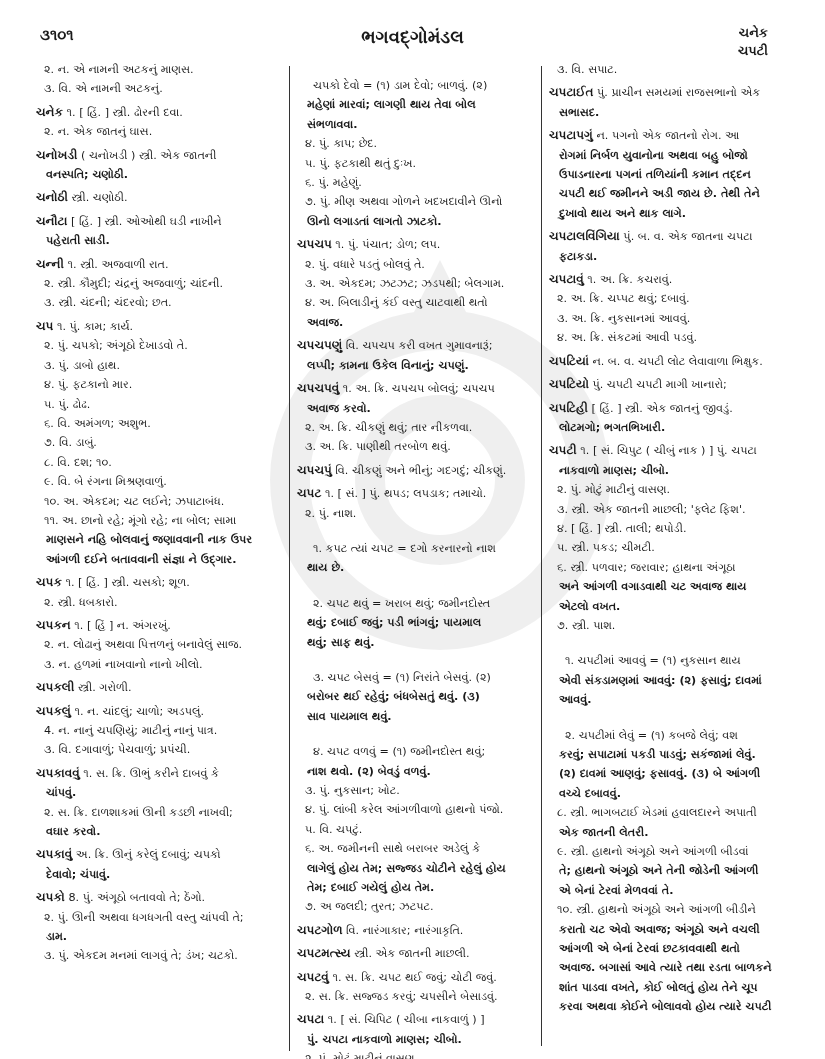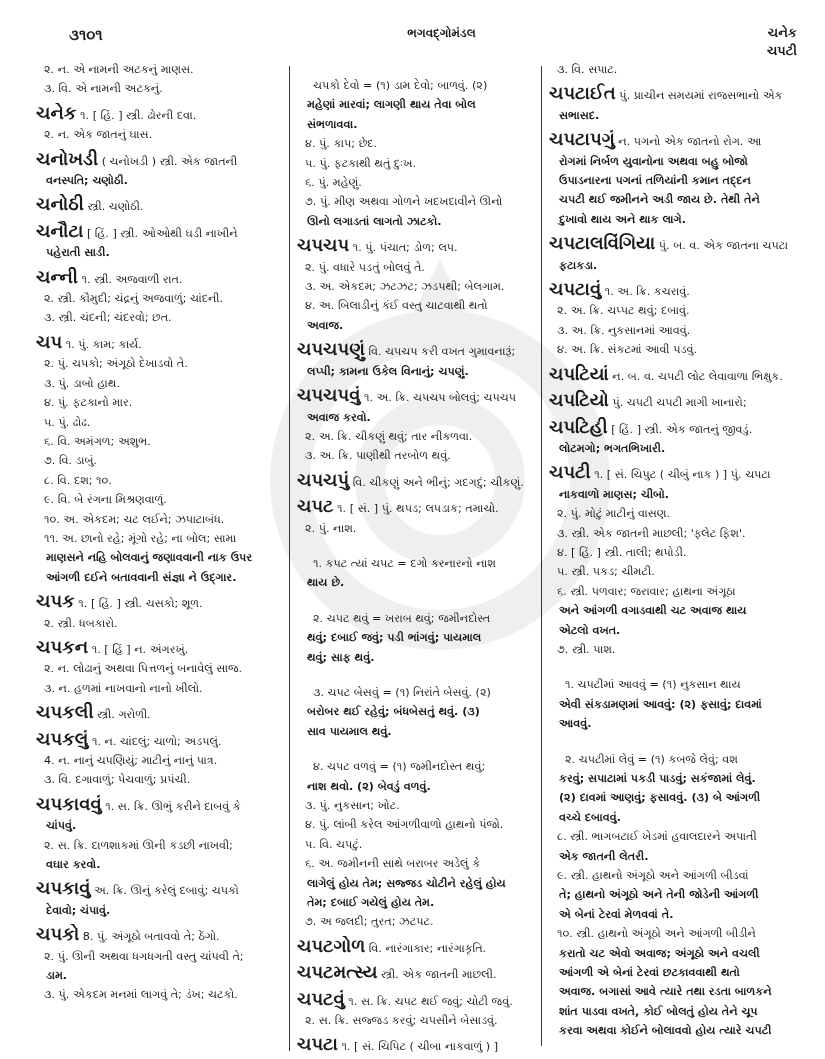--- a/index.html
+++ b/index.html
@@ -5,35 +5,35 @@
   html, body { margin: 0; padding: 0; background: #ffffff; }
   body {
     width: 825px; height: 1059px; overflow: hidden; position: relative;
     font-family: "DejaVu Sans", sans-serif; color: #1a1a1a;
   }
   .watermark {
     position: absolute; left: 250px; top: 220px; width: 380px; height: 520px;
     pointer-events: none; opacity: 0.06;
   }
   .header {
-    position: absolute; top: 18px; left: 0; width: 790px; height: 44px; margin-left: 29px;
+    position: absolute; top: 18px; left: 0; width: 790px; height: 44px;
   }
   .page-no { position: absolute; left: 40px; top: 8px; font-size: 15px; font-weight: bold; }
-  .book-title { position: absolute; left: 0; width: 825px; top: 8px; text-align: center; font-size: 12px; font-weight: bold; }
+  .book-title { position: absolute; left: 0; width: 825px; top: 8px; text-align: center; font-size: 18px; font-weight: bold; }
   .guide { position: absolute; right: 22px; top: 6px; text-align: right; font-size: 13px; font-weight: bold; line-height: 18px; }
   .columns { position: absolute; top: 60px; left: 0; width: 807px; height: 990px; }
   .col { position: absolute; top: 0; font-size: 11.2px; line-height: 19.4px; }
   .col1 { left: 36px; width: 250px; }
   .col2 { left: 297px; width: 240px; }
   .col3 { left: 549px; width: 262px; }
   .divider { position: absolute; top: 6px; width: 1px; background: #333; }
   .div1 { left: 289px; height: 985px; }
   .div2 { left: 541px; height: 980px; }
   .line { white-space: nowrap; overflow: hidden; }
-  .hw { font-weight: bold; font-size: 18px; margin-top: 32px; }
+  .hw { font-weight: bold; font-size: 12px; margin-top: 32px; }
   .sense { padding-left: 8px; }
   .cont { padding-left: 10px; font-weight: bold; }
   .idiom { padding-left: 16px; margin-top: 16px; }
   .gap { margin-top: 4px; }
 </style>
 </head>
 <body>
 
 <svg class="watermark" viewBox="0 0 380 520">
   <circle cx="190" cy="260" r="150" fill="none" stroke="#000" stroke-width="40"></circle>

